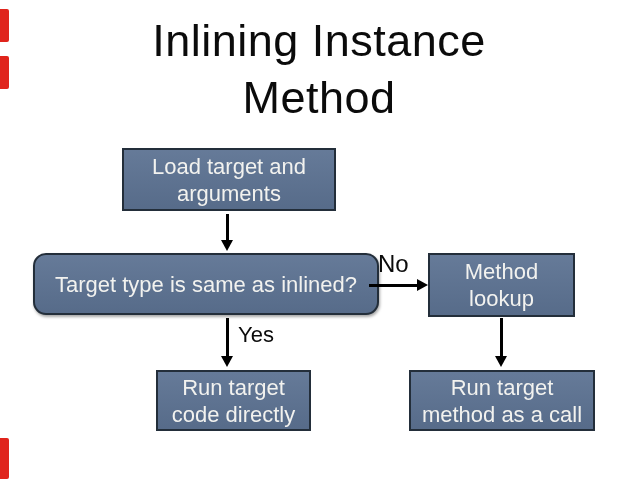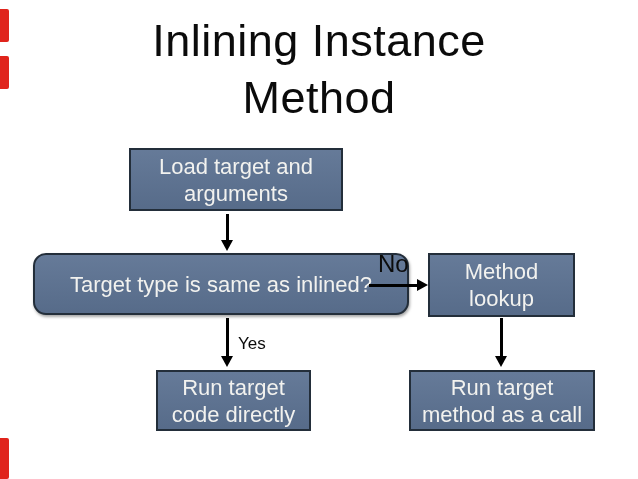--- a/index.html
+++ b/index.html
@@ -30,22 +30,22 @@
     background-color: var(--node-fill, #5c7292);
     background-image: linear-gradient(rgba(255,255,255,0.06), rgba(0,0,0,0.06));
     border: 2px solid var(--node-border, #232e3a);
     color: var(--node-text, #f2f2ef);
     display: flex; align-items: center; justify-content: center;
     text-align: center;
     font-size: 22px;
     line-height: 27px;
     white-space: pre-line;
   }
-  .node-load          { left: 122px; top: 148px; width: 214px; height: 63px; margin-left: 7px; }
-  .node-decision      { left:  33px; top: 253px; width: 376px; height: 62px;
+  .node-load          { left: 122px; top: 148px; width: 214px; height: 63px; }
+  .node-decision      { left:  33px; top: 253px; width: 346px; height: 62px;
                         border-radius: 13px;
                         box-shadow: 1px 2px 3px rgba(0,0,0,0.35); }
   .node-method-lookup { left: 428px; top: 253px; width: 147px; height: 64px; }
   .node-run-direct    { left: 156px; top: 370px; width: 155px; height: 61px; }
   .node-run-call      { left: 409px; top: 370px; width: 186px; height: 61px; }
 
   
   .shaft-v { position: absolute; width: 3px; background: var(--arrow, #000); }
   .shaft-h { position: absolute; height: 3px; background: var(--arrow, #000); }
   .head-down {
@@ -69,21 +69,21 @@
   .a4-shaft { left: 500px; top: 318px; height: 39px; }
   .a4-head  { left: 495px; top: 356px; }
 
   
   .edge-label {
     position: absolute;
     color: var(--title-text, #000);
     font-weight: 400;
   }
   .label-no  { left: 378px; top: 250px; font-size: 24px; }
-  .label-yes { left: 238px; top: 334px; font-size: 17px; }
+  .label-yes { left: 238px; top: 322px; font-size: 22px; }
 
   
   .red-mark {
     position: absolute; left: 0; width: 9px;
     background: var(--edge-mark-red, #e0241c);
     border-radius: 0 2px 2px 0;
   }
   .red-mark-1 { top: 9px;   height: 33px; }
   .red-mark-2 { top: 56px;  height: 33px; }
   .red-mark-3 { top: 438px; height: 41px; }

